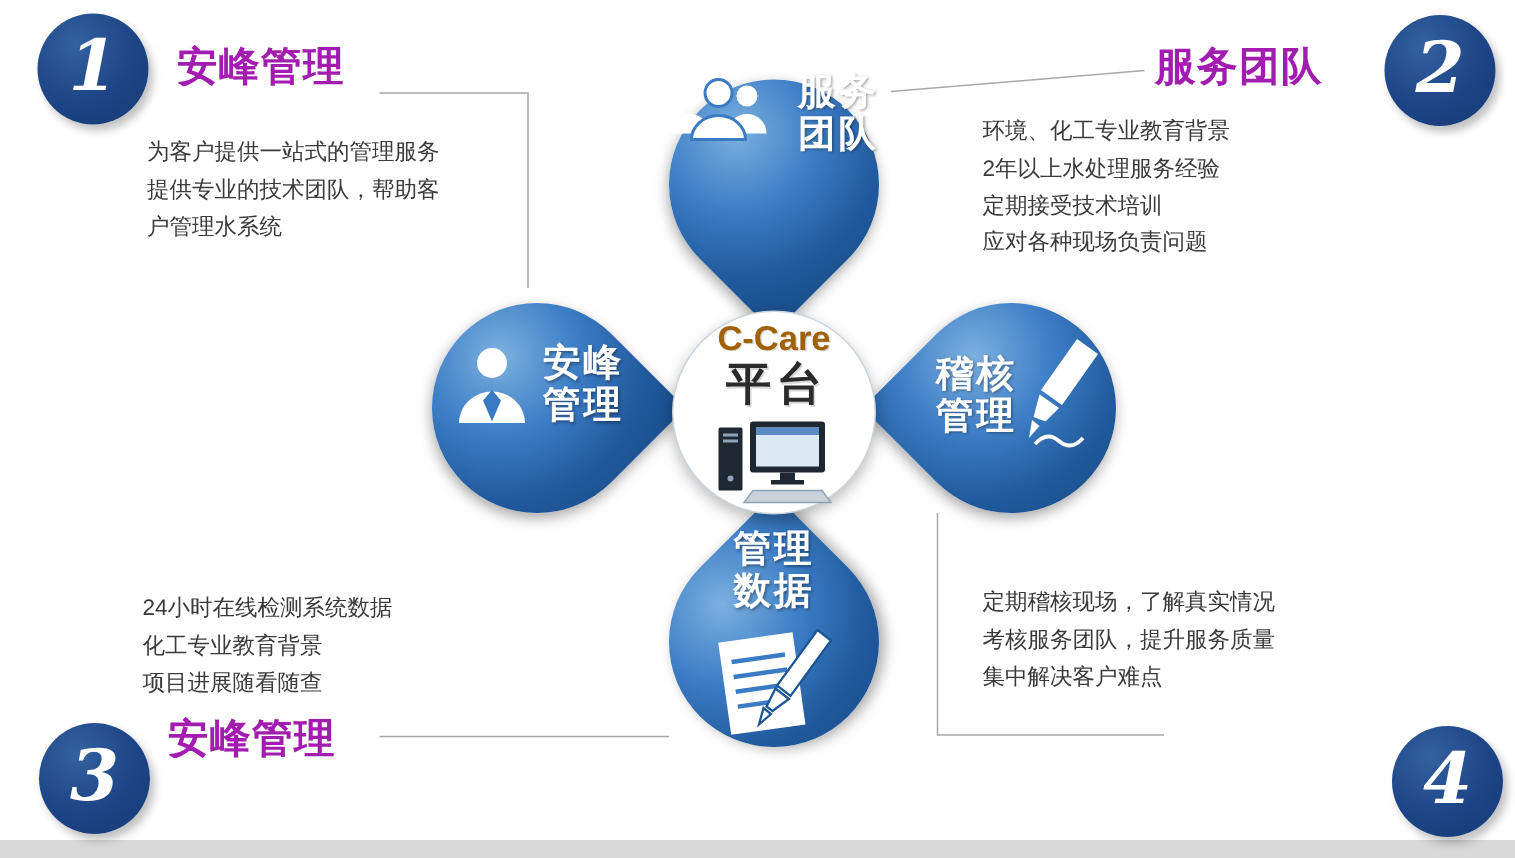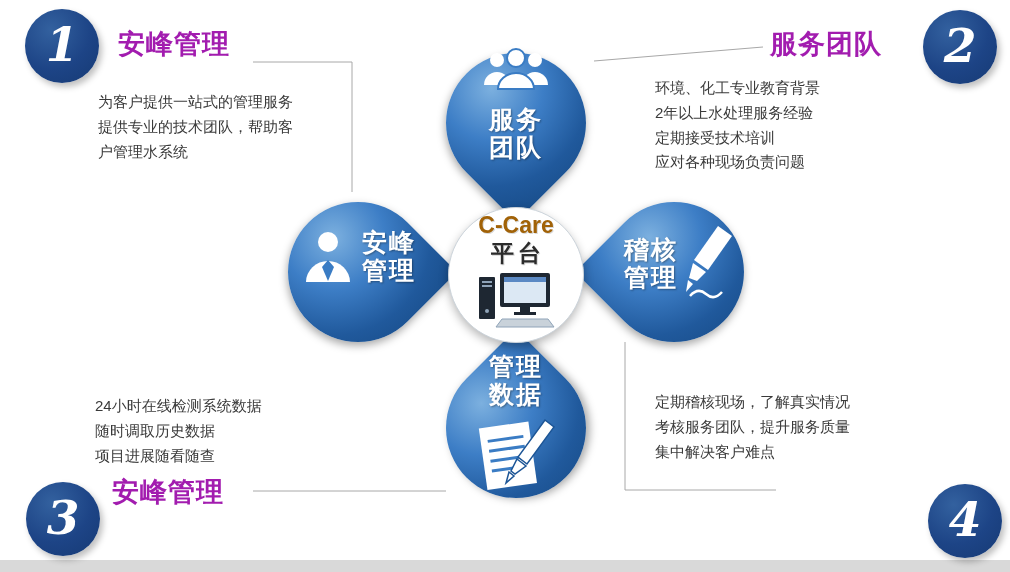--- a/index.html
+++ b/index.html
@@ -33,25 +33,25 @@
   .petal-left   { left:288px; top:202px; border-radius:50% 0 50% 50%; transform:rotate(45deg);  --gx:20%; --gy:45%; }
   .petal-right  { left:604px; top:202px; border-radius:50% 50% 50% 0; transform:rotate(45deg);  --gx:20%; --gy:45%; }
 
   .center-circle { position:absolute; left:448px; top:207px; width:136px; height:136px;
                    border-radius:50%; background:#ffffff; border:1px solid #ccd4db;
                    box-shadow:0 4px 10px rgba(0,0,0,0.28); z-index:2; }
 
   .center-content { position:absolute; left:448px; top:212px; width:136px; z-index:3;
                     display:flex; flex-direction:column; align-items:center; }
   .ccare   { color:#a16207; font-weight:bold; font-size:23px; line-height:1.15; text-shadow:1px 1px 0 #d8d8d8; }
-  .pingtai { color:#2b2b2b; font-weight:bold; font-size:23px; line-height:1.15; letter-spacing:4px;
+  .pingtai { color:#2b2b2b; font-weight:bold; font-size:30px; line-height:1.15; letter-spacing:4px;
              margin:2px 0 4px 4px; text-shadow:1px 1px 0 #d8d8d8; }
 
   .petal-content { position:absolute; z-index:3; display:flex; align-items:center; justify-content:center; }
-  .pc-top    { left:446px; top:47px;  width:140px; flex-direction:column; gap:10px; }
+  .pc-top    { left:446px; top:47px;  width:140px; flex-direction:row; gap:20px; }
   .pc-bottom { left:436px; top:352px; width:160px; flex-direction:column; gap:2px; }
   .pc-left   { left:292px; top:228px; width:134px; flex-direction:row; gap:8px; }
   .pc-right  { left:614px; top:224px; width:136px; flex-direction:row; gap:6px; }
 
   .petal-label { color:#ffffff; font-weight:bold; font-size:25px; line-height:1.12;
                  letter-spacing:2px; text-align:center; white-space:pre-line;
                  text-shadow:1px 1px 2px rgba(0,0,0,0.35); }
 </style>
 </head>
 <body>
@@ -85,21 +85,21 @@
   <div class="heading" style="left:112px;top:474px">安峰管理</div>
 
   <div class="body-text" style="left:98px;top:90px;width:230px">为客户提供一站式的管理服务
 提供专业的技术团队，帮助客
 户管理水系统</div>
   <div class="body-text" style="left:655px;top:76px;width:240px">环境、化工专业教育背景
 2年以上水处理服务经验
 定期接受技术培训
 应对各种现场负责问题</div>
   <div class="body-text" style="left:95px;top:394px;width:230px">24小时在线检测系统数据
-随时调取历史数据
+化工专业教育背景
 项目进展随看随查</div>
   <div class="body-text" style="left:655px;top:390px;width:240px">定期稽核现场，了解真实情况
 考核服务团队，提升服务质量
 集中解决客户难点</div>
 
   <div class="petal petal-top"></div>
   <div class="petal petal-left"></div>
   <div class="petal petal-right"></div>
   <div class="petal petal-bottom"></div>
 

